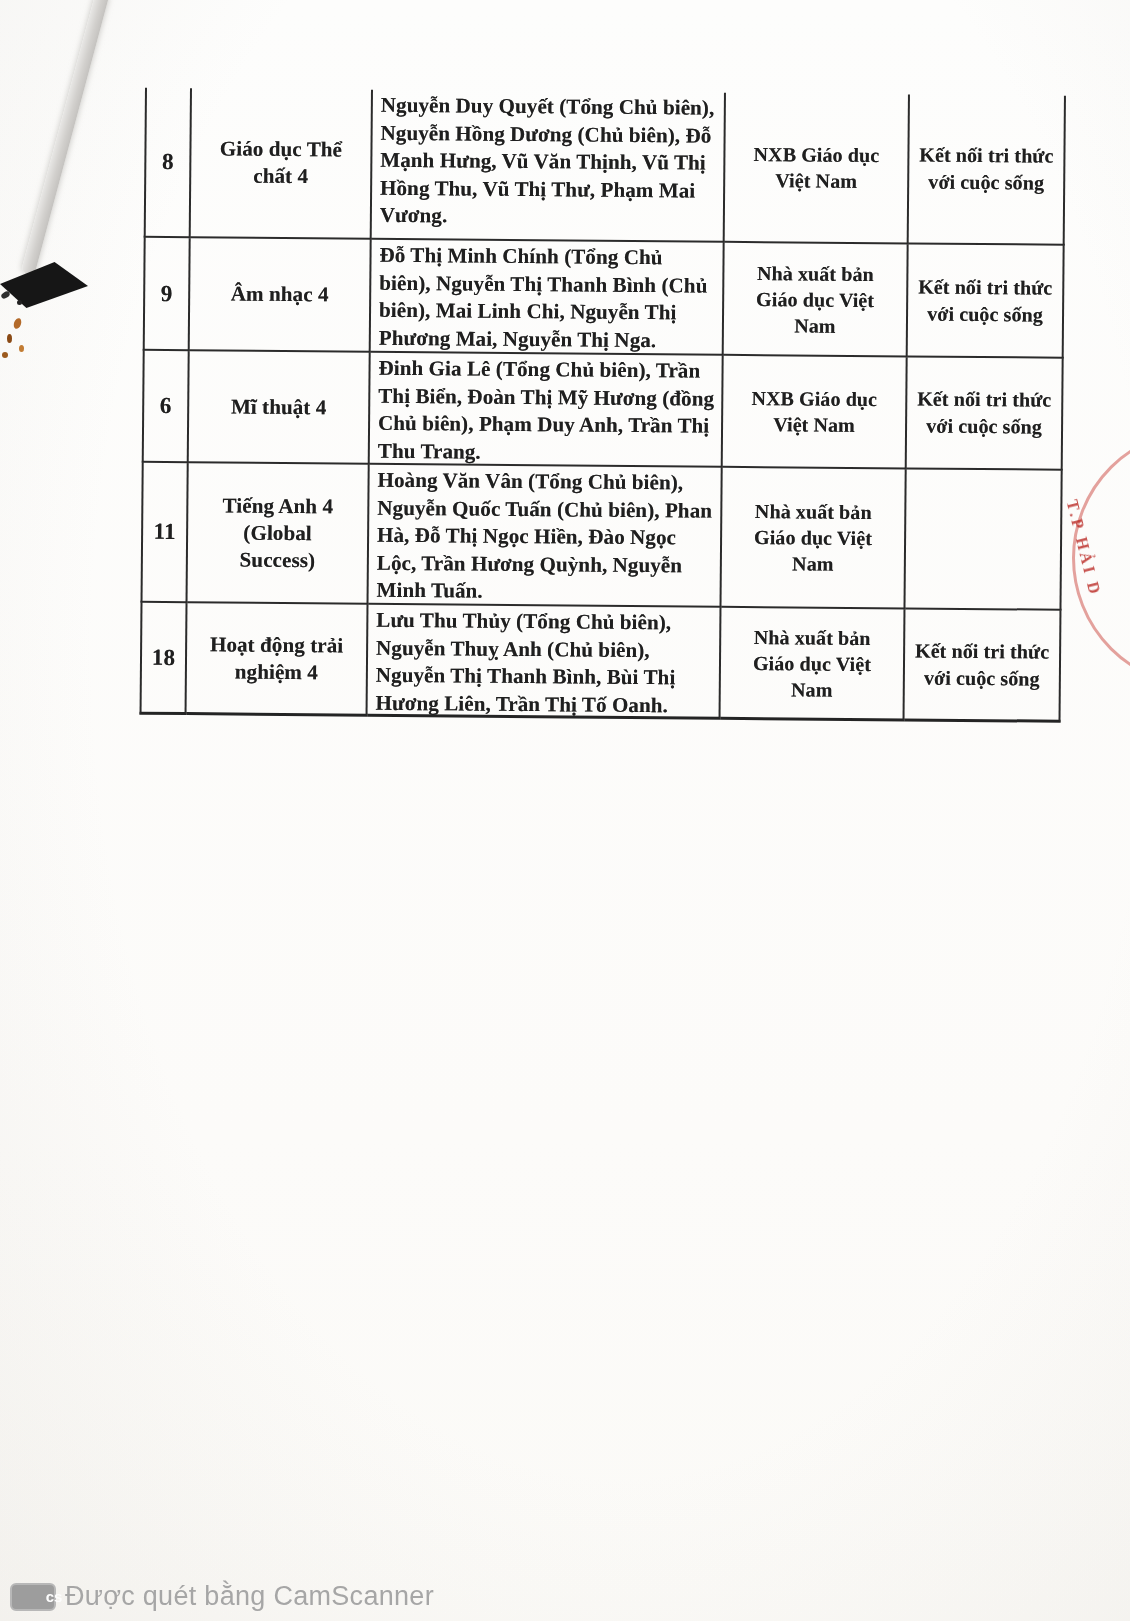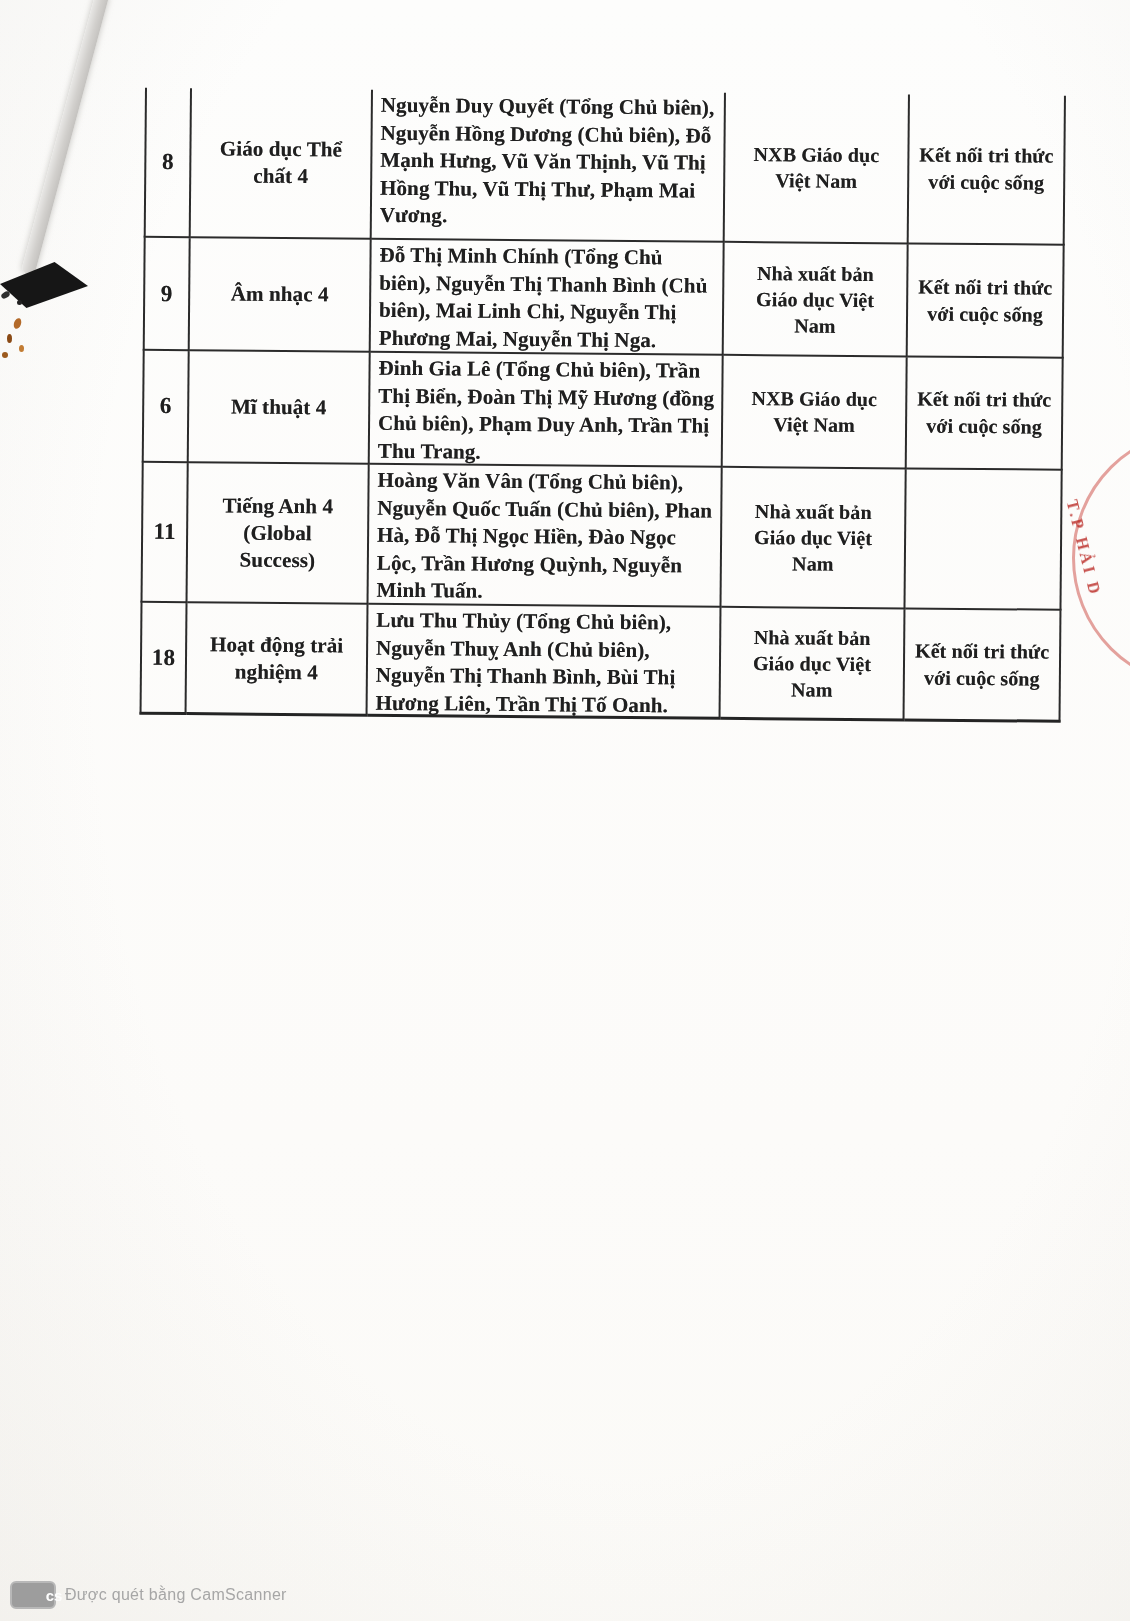--- a/index.html
+++ b/index.html
@@ -93,21 +93,21 @@
   }
   .wm-icon{
     width:28px; height:28px; border-radius:6px;
     background:#9d9d9d;
     color:#fdfdfd; font-size:15px; font-weight:bold;
     display:flex; align-items:center; justify-content:center;
     border:2px solid #b8b8b8;
     padding-left:42px;
   }
   .wm-text{
-    color:#a6a6a6; font-size:16px; letter-spacing:0.3px;
+    color:#a6a6a6; font-size:27px; letter-spacing:0.3px;
   }
 </style>
 </head>
 <body>
 
 <div class="page">
 
   <div>
     <div class="pen-stick"></div>
     <div class="pen-tip"></div>

